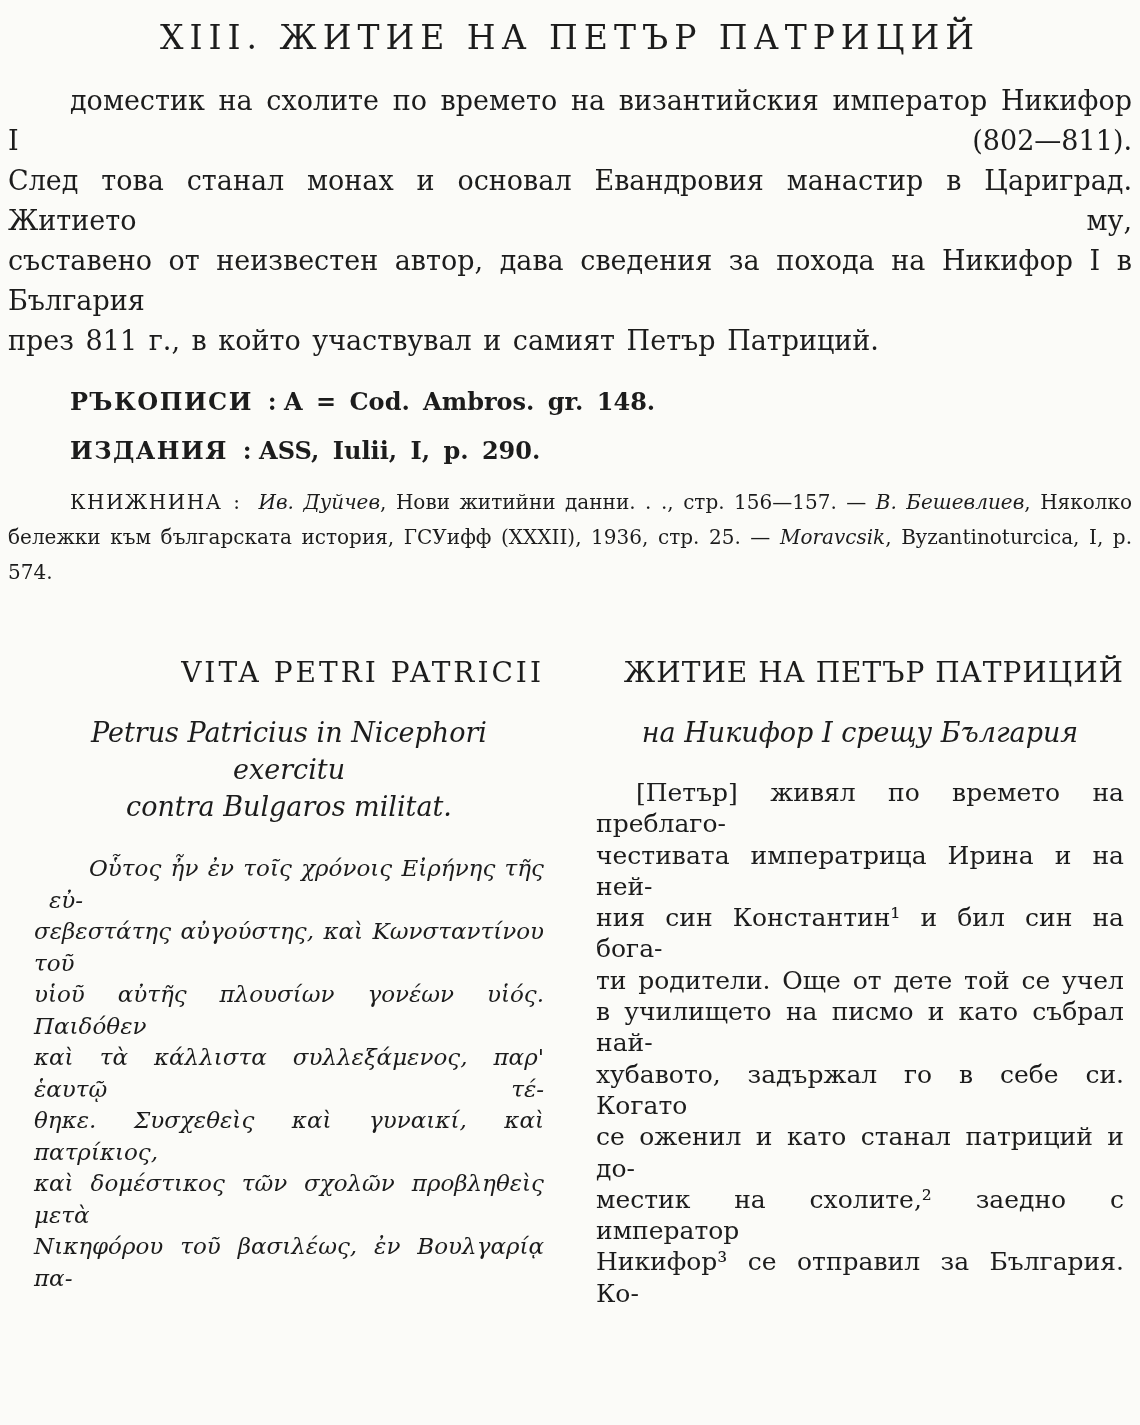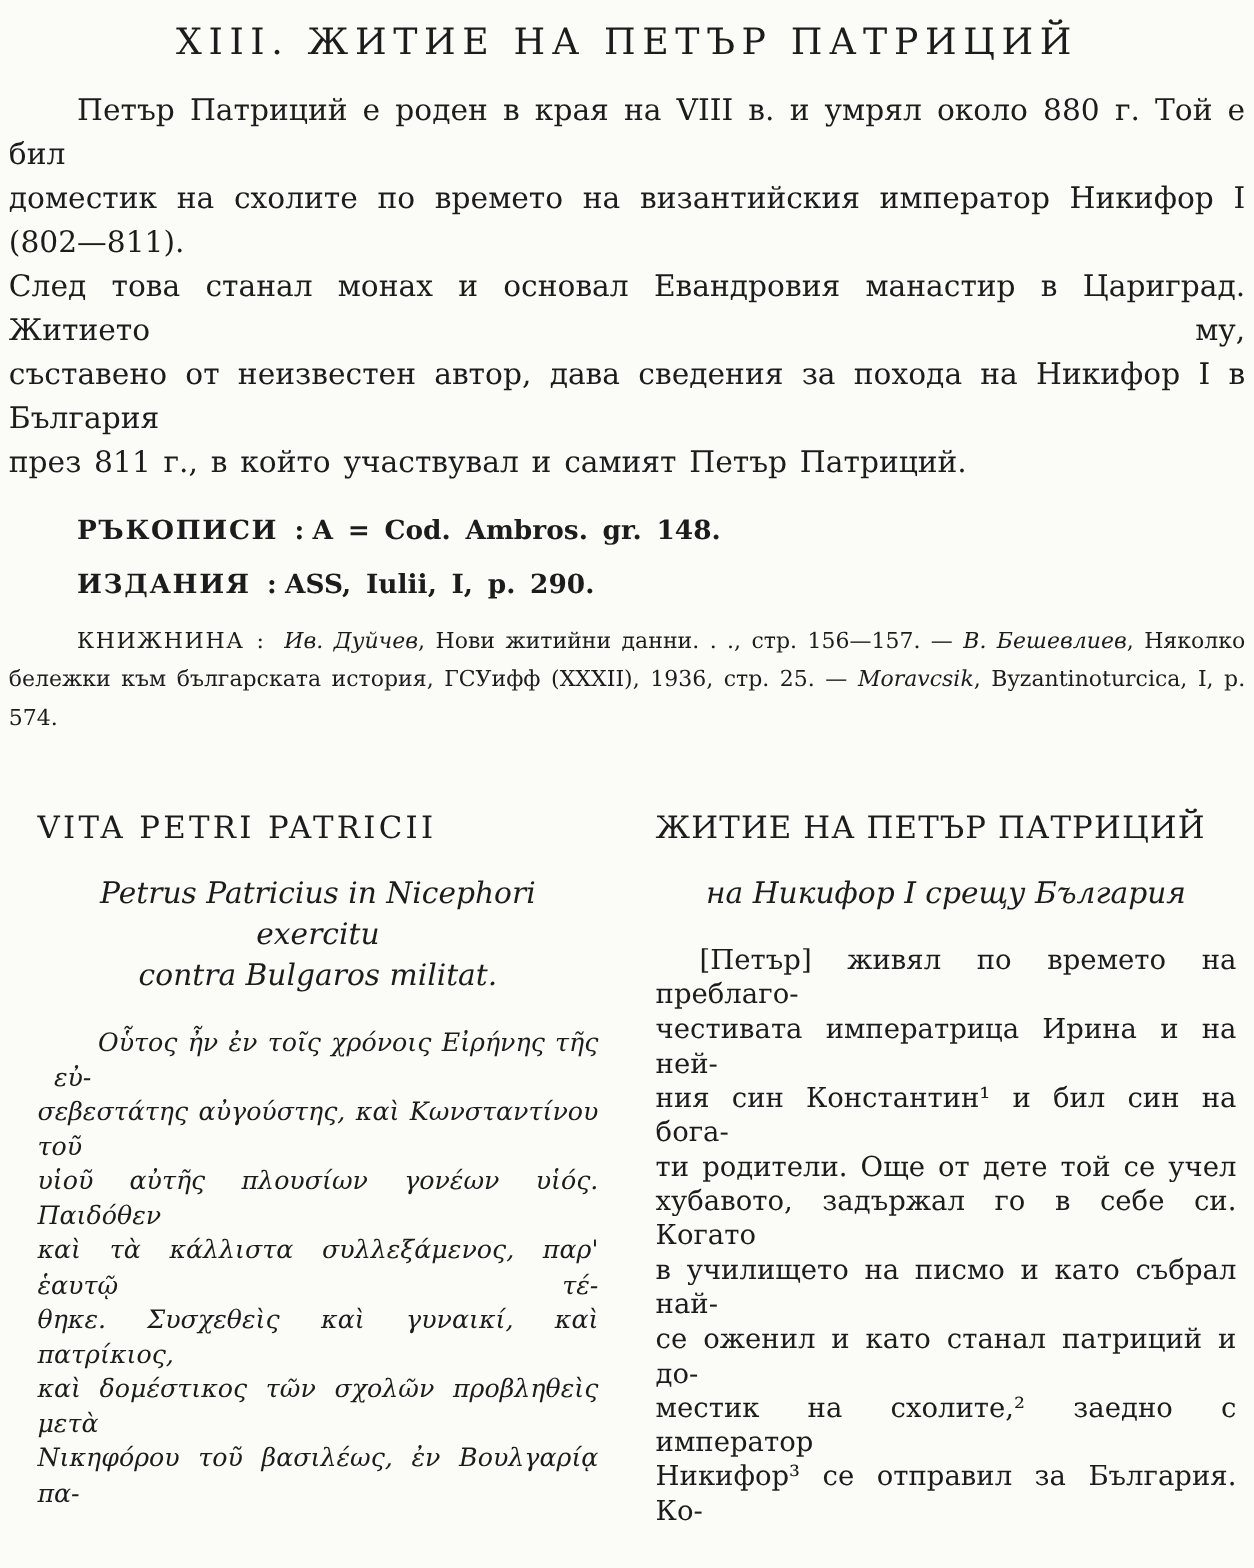--- a/index.html
+++ b/index.html
@@ -35,21 +35,21 @@
     text-align: justify; text-indent: 62px;
   }
   .ital { font-style: italic; }
 
   .columns { display: flex; margin-top: 66px; }
   .col-left  { width: 510px; margin-left: 26px; }
   .col-right { width: 528px; margin-left: 52px; }
 
   .colhead {
     font-size: 28px; font-weight: normal;
-    text-align: left; margin: 0; line-height: 34px;
+    text-align: right; margin: 0; line-height: 34px;
   }
   .colhead.latin { letter-spacing: 3px; }
   .colhead.cyr   { letter-spacing: 1px; }
 
   .subtitle {
     font-style: italic; font-size: 27px;
     line-height: 37px; margin-top: 24px;
   }
 
   .body-greek {
@@ -66,21 +66,20 @@
   .body-bulg .ln:first-child { text-indent: 40px; }
 </style>
 </head>
 <body>
 
 <div class="page">
 
   <h1 class="title">XIII. ЖИТИЕ НА ПЕТЪР ПАТРИЦИЙ</h1>
 
   <div class="intro jl indent">
-      <div class="ln">Петър Патриций е роден в края на VIII в. и умрял около 880 г. Той е бил</div>
       <div class="ln">доместик на схолите по времето на византийския император Никифор I (802—811).</div>
       <div class="ln">След това станал монах и основал Евандровия манастир в Цариград. Житието му,</div>
       <div class="ln">съставено от неизвестен автор, дава сведения за похода на Никифор I в България</div>
       <div class="ln">през 811 г., в който участвувал и самият Петър Патриций.</div>
     </div>
 
   <p class="refline"><span class="reflabel">РЪКОПИСИ :</span><span>A = Cod. Ambros. gr. 148.</span></p>
 
   <p class="refline second"><span class="reflabel">ИЗДАНИЯ :</span><span>ASS, Iulii, I, p. 290.</span></p>
 
@@ -108,22 +107,22 @@
     <section class="col-right">
       <h2 class="colhead cyr">ЖИТИЕ НА ПЕТЪР ПАТРИЦИЙ</h2>
       <div class="subtitle center">
           <div class="ln">на Никифор I срещу България</div>
         </div>
       <div class="body-bulg jl">
           <div class="ln">[Петър] живял по времето на преблаго-</div>
           <div class="ln">честивата императрица Ирина и на ней-</div>
           <div class="ln">ния син Константин¹ и бил син на бога-</div>
           <div class="ln">ти родители. Още от дете той се учел</div>
+          <div class="ln">в училището на писмо и като събрал най-</div>
           <div class="ln">хубавото, задържал го в себе си. Когато</div>
-          <div class="ln">в училището на писмо и като събрал най-</div>
           <div class="ln">се оженил и като станал патриций и до-</div>
           <div class="ln">местик на схолите,² заедно с император</div>
           <div class="ln">Никифор³ се отправил за България. Ко-</div>
         </div>
     </section>
 
   </div>
 
 </div>
 

